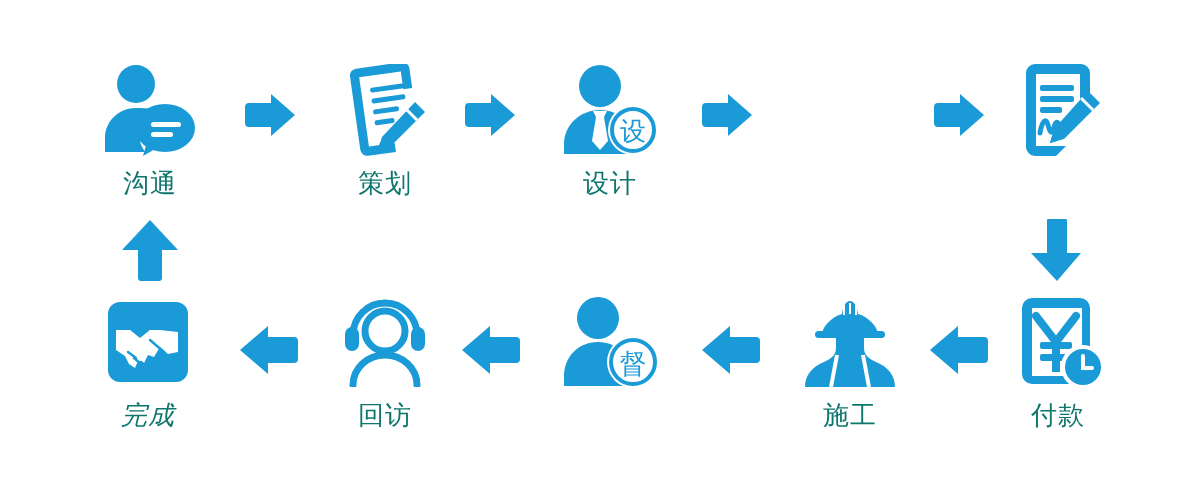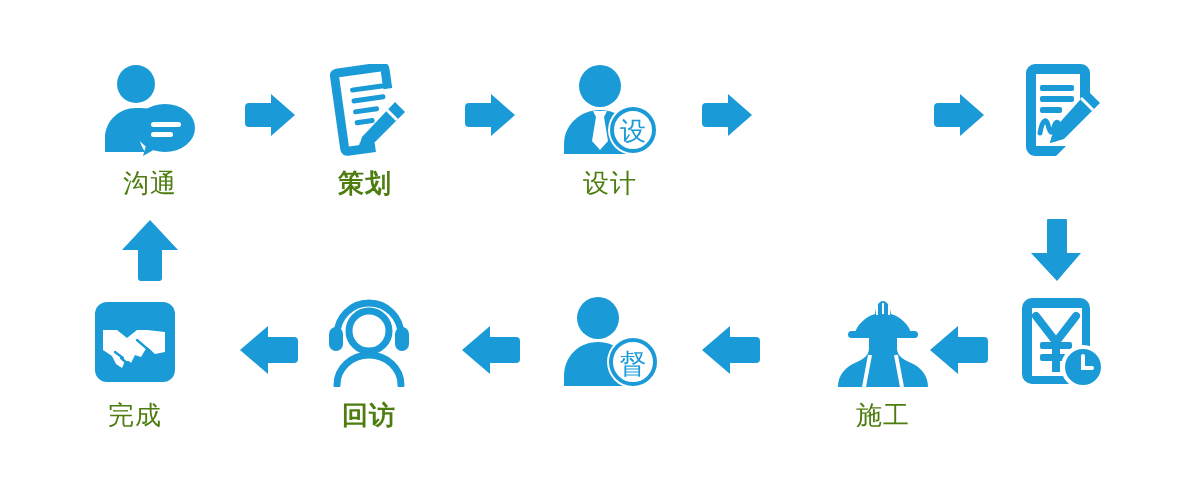--- a/index.html
+++ b/index.html
@@ -30,21 +30,21 @@
     height: 104px;
     display: flex;
     align-items: center;
     justify-content: center;
   }
   .step .art svg { display: block; }
   .step .label {
     margin-top: 6px;
     font-size: 26px;
     line-height: 30px;
-    color: #4d7c0f;
+    color: #0f766e;
     letter-spacing: 1px;
     font-family: "DejaVu Sans", "Liberation Sans", sans-serif;
     white-space: nowrap;
   }
 
   
   .row-top    { top: 58px; }
   .row-bottom { top: 290px; }
 
   
@@ -71,21 +71,21 @@
     </div>
     <div class="label">沟通</div>
   </div>
 
   <div class="arrow" style="left:243px; top:93px;">
     <svg width="54" height="44" viewBox="0 0 54 44">
       <path d="M2 14 a4 4 0 0 1 4-4 h22 V1 L52 22 L28 43 V34 H6 a4 4 0 0 1-4-4 Z" fill="#1a9ad7"></path>
     </svg>
   </div>
 
-  <div class="step row-top" style="left:290px;font-weight:bold;">
+  <div class="step row-top" style="left:310px;">
     <div class="art">
       <svg width="84" height="92" viewBox="0 0 84 92">
         <path d="M12 8 a7 7 0 0 1 7-7 h46 a7 7 0 0 1 7 7 v20 h-9 V10 H21 v70 h26 v9 H19 a7 7 0 0 1-7-7 Z" fill="#1a9ad7" transform="rotate(-8 42 46)"></path>
         <g transform="rotate(-8 42 46)">
           <rect x="30" y="22" width="34" height="5" rx="2" fill="#1a9ad7"></rect>
           <rect x="30" y="33" width="34" height="5" rx="2" fill="#1a9ad7"></rect>
           <rect x="30" y="44" width="26" height="5" rx="2" fill="#1a9ad7"></rect>
           <rect x="30" y="55" width="20" height="5" rx="2" fill="#1a9ad7"></rect>
         </g>
         <path d="M72 38 L82 48 L48 82 L35 86 L39 73 Z" fill="#1a9ad7"></path>
@@ -149,39 +149,39 @@
       <path d="M18 2 a3 3 0 0 1 3-3 h14 a3 3 0 0 1 3 3 v32 h14 L28 62 L2 34 h16 Z" fill="#1a9ad7"></path>
     </svg>
   </div>
 
   <div class="arrow" style="left:120px; top:219px;">
     <svg width="60" height="64" viewBox="0 0 60 64">
       <path d="M30 1 L58 31 H42 v28 a3 3 0 0 1-3 3 H21 a3 3 0 0 1-3-3 V31 H2 Z" fill="#1a9ad7"></path>
     </svg>
   </div>
 
-  <div class="step row-bottom" style="left:60px;">
+  <div class="step row-bottom" style="left:73px;font-style:italic;">
     <div class="art">
       <svg width="84" height="84" viewBox="0 0 84 84">
         <rect x="2" y="2" width="80" height="80" rx="12" fill="#1a9ad7"></rect>
         <path d="M10 30 h14 l10 8 l10-8 h10 l18 2 v20 l-10 2 l-8-7 l-6 10 l-6-2 l-4 8 l-6-2 l-3 7 l-6-4 l-4-8 l-9-6 Z" fill="#ffffff"></path>
         <path d="M22 52 l8 6 M28 58 l7 6 M35 62 l6 5 M42 64 l5 4" stroke="#1a9ad7" stroke-width="2.4" stroke-linecap="round"></path>
         <path d="M44 40 l14 12" stroke="#1a9ad7" stroke-width="2.4" stroke-linecap="round"></path>
       </svg>
     </div>
     <div class="label">完成</div>
   </div>
 
   <div class="arrow" style="left:238px; top:325px;">
     <svg width="62" height="50" viewBox="0 0 62 50">
       <path d="M60 16 a4 4 0 0 0-4-4 H30 V1 L2 25 L30 49 V38 h26 a4 4 0 0 0 4-4 Z" fill="#1a9ad7"></path>
     </svg>
   </div>
 
-  <div class="step row-bottom" style="left:294px;font-weight:bold;">
+  <div class="step row-bottom" style="left:310px;">
     <div class="art">
       <svg width="88" height="90" viewBox="0 0 88 90">
         <path d="M12 44 v-6 a32 32 0 0 1 64 0 v6" fill="none" stroke="#1a9ad7" stroke-width="7" stroke-linecap="round"></path>
         <rect x="4" y="30" width="14" height="24" rx="7" fill="#1a9ad7"></rect>
         <rect x="70" y="30" width="14" height="24" rx="7" fill="#1a9ad7"></rect>
         <circle cx="44" cy="34" r="20" fill="none" stroke="#1a9ad7" stroke-width="7"></circle>
         <path d="M12 88 a32 30 0 0 1 64 0" fill="none" stroke="#1a9ad7" stroke-width="7" stroke-linecap="round"></path>
       </svg>
     </div>
     <div class="label">回访</div>
@@ -204,21 +204,21 @@
       </svg>
     </div>
   </div>
 
   <div class="arrow" style="left:700px; top:325px;">
     <svg width="62" height="50" viewBox="0 0 62 50">
       <path d="M60 16 a4 4 0 0 0-4-4 H30 V1 L2 25 L30 49 V38 h26 a4 4 0 0 0 4-4 Z" fill="#1a9ad7"></path>
     </svg>
   </div>
 
-  <div class="step row-bottom" style="left:808px;">
+  <div class="step row-bottom" style="left:775px;">
     <div class="art">
       <svg width="94" height="90" viewBox="0 0 94 90">
         <path d="M47 4 c-4 0-7 5-8 13 c-10 3-18 11-20 19 h56 c-2-8-10-16-20-19 c-1-8-4-13-8-13 Z" fill="#1a9ad7"></path>
         <rect x="12" y="34" width="70" height="7" rx="3.5" fill="#1a9ad7"></rect>
         <path d="M47 6 v11 M41 8 v10 M53 8 v10" stroke="#ffffff" stroke-width="2"></path>
         <path d="M33 41 h28 v10 c0 7 5 11 12 14 c12 5 19 13 19 25 H2 c0-12 7-20 19-25 c7-3 12-7 12-14 Z" fill="#1a9ad7"></path>
         <path d="M34 58 l-6 32 M60 58 l6 32" stroke="#ffffff" stroke-width="4"></path>
       </svg>
     </div>
     <div class="label">施工</div>
@@ -235,15 +235,16 @@
       <svg width="92" height="92" viewBox="0 0 92 92">
         <path d="M10 12 a10 10 0 0 1 10-10 h48 a10 10 0 0 1 10 10 v44 a29 29 0 0 0-8-2 V12 H20 v68 h34 a29 29 0 0 0 4 8 H20 a10 10 0 0 1-10-10 Z" fill="#1a9ad7"></path>
         <path d="M24 20 L44 46 L64 20" stroke="#1a9ad7" stroke-width="8" fill="none" stroke-linecap="round"></path>
         <rect x="28" y="46" width="32" height="7" rx="2" fill="#1a9ad7"></rect>
         <rect x="28" y="58" width="32" height="7" rx="2" fill="#1a9ad7"></rect>
         <rect x="40" y="44" width="8" height="32" fill="#1a9ad7"></rect>
         <circle cx="71" cy="71" r="20" fill="#1a9ad7" stroke="#ffffff" stroke-width="4"></circle>
         <path d="M71 60 v12 h9" stroke="#ffffff" stroke-width="4" fill="none" stroke-linecap="round"></path>
       </svg>
     </div>
+    <div class="label">付款</div>
   </div>
 
 </div>
 
 </body></html>

